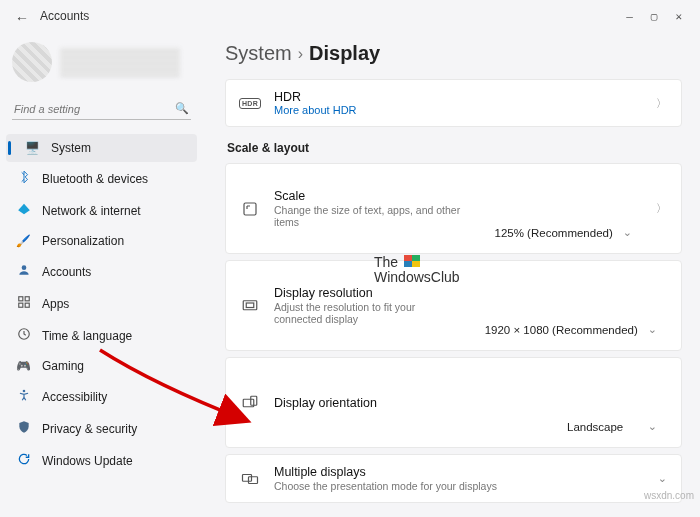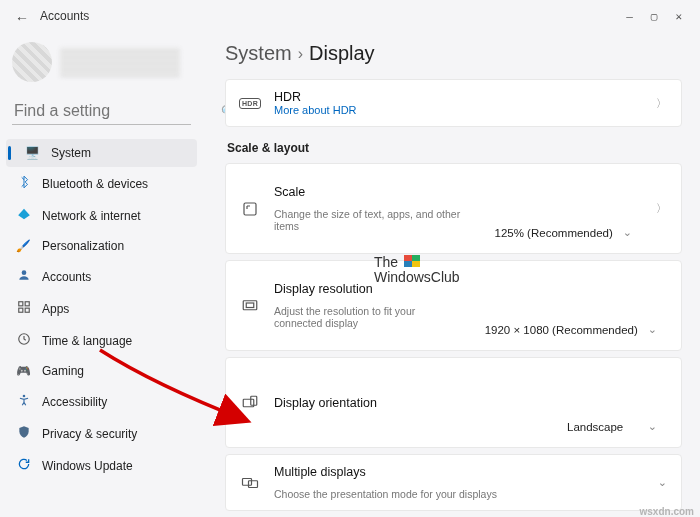--- a/index.html
+++ b/index.html
@@ -13,60 +13,60 @@
   .winbtns span { font-size: 11px; color: #555; cursor: pointer; font-family: monospace; }
 
   .main { display: flex; height: calc(100% - 32px); }
 
   
   .sidebar { width: 205px; padding: 6px 8px 6px 6px; }
   .user { display: flex; align-items: center; gap: 8px; padding: 4px 6px 12px 6px; }
   .avatar { width: 40px; height: 40px; border-radius: 50%; background: repeating-linear-gradient(45deg,#d8d8d8,#d8d8d8 4px,#e8e8e8 4px,#e8e8e8 8px); filter: blur(0.3px); }
   .user-text { height: 30px; width: 120px; background: repeating-linear-gradient(0deg,#ddd,#ddd 3px,#eee 3px,#eee 6px); filter: blur(2px); border-radius:2px; }
   .search { display: flex; align-items: center; border-bottom: 1px solid #bbb; margin: 4px 6px 14px 6px; padding: 4px 2px; }
-  .search input { flex: 1; border: none; background: transparent; font-size: 16px; color: #666; outline: none; }
+  .search input { flex: 1; border: none; background: transparent; font-size: 11px; color: #666; outline: none; font-style: italic; }
   .search .sicon { font-size: 11px; color: #666; }
   .nav { display: flex; flex-direction: column; gap: 1px; }
   .nav-item { display: flex; align-items: center; gap: 10px; padding: 7px 8px 7px 10px; border-radius: 4px; cursor: pointer; font-size: 12px; color: #222; }
   .nav-item.active { background: #e9e9ec; }
   .nav-item.active::before { content:""; width:3px; height:14px; background:#0067c0; border-radius:2px; margin-left:-8px; margin-right:4px; }
   .nav-item .nicon { width: 16px; text-align: center; font-size: 12px; }
 
   
   .content { flex: 1; padding: 6px 18px 10px 20px; overflow: hidden; }
   .breadcrumb { font-size: 20px; margin: 4px 0 14px 0; display:flex; align-items:center; gap:6px; }
   .breadcrumb .bc-system { color: #555; font-weight: 400; }
   .breadcrumb .sep { color:#777; font-size:16px; }
-  .breadcrumb .bc-display { font-weight: 400; }
+  .breadcrumb .bc-display { font-weight: 700; }
 
   .section-title { font-size: 12px; font-weight: 700; margin: 14px 0 8px 2px; color:#222; }
 
   .card { background: #fff; border: 1px solid #e8e8e8; border-radius: 4px; padding: 10px 14px; display: flex; align-items: center; gap: 14px; margin-bottom: 6px; cursor: pointer; }
   .card .cicon { width: 20px; font-size: 14px; color: #555; display:flex; align-items:center; justify-content:center; }
   .card .ctext { flex: 1; min-width:0; }
   .card .ctitle { font-size: 12.5px; color: #111; }
-  .card .csub { font-size: 10.5px; color: #777; margin-top:9px; }
+  .card .csub { font-size: 10.5px; color: #777; margin-top:1px; }
   .card .cvalue { font-size: 11.5px; color: #222; padding: 4px 10px; border-radius:3px; display:flex; align-items:center; gap:10px;margin-top:48px; }
   .card .chevron { color:#888; font-size:11px; }
   .link { color: #0067c0; font-size: 11px; cursor:pointer; }
 
   .hdr-icon { border:1.2px solid #555; border-radius:3px; font-size:7px; padding:1px 2px; font-weight:700; letter-spacing:0.3px; }
 
   
   .watermark { position:absolute; left:374px; top:255px; font-size:14px; color:#333; pointer-events:none; line-height:1.1; }
   .watermark .flag { display:inline-block; width:18px; height:14px; position:relative; vertical-align:-2px; margin-left:2px; }
   .watermark .flag::before { content:""; position:absolute; left:0; top:0; width:8px; height:6px; background:#e74c3c; }
   .watermark .flag::after { content:""; position:absolute; left:8px; top:0; width:8px; height:6px; background:#27ae60; }
   .watermark .flag2 { position:absolute; left:0; top:6px; width:8px; height:6px; background:#2980b9; }
   .watermark .flag3 { position:absolute; left:8px; top:6px; width:8px; height:6px; background:#f1c40f; }
 
   
   .arrow { position:absolute; left:95px; top:345px; width:170px; height:90px; pointer-events:none; }
 
-  .srcurl { position:absolute; right:6px; bottom:0; font-size:10px; color:#b5b5b5;font-weight:bold; }
+  .srcurl { position:absolute; right:6px; bottom:16px; font-size:10px; color:#b5b5b5; }
 </style>
 </head>
 <body>
 
 <div class="titlebar">
   <div class="back">←</div>
   <div class="title">Accounts</div>
   <div class="winbtns">
     <span>—</span>
     <span>▢</span>

